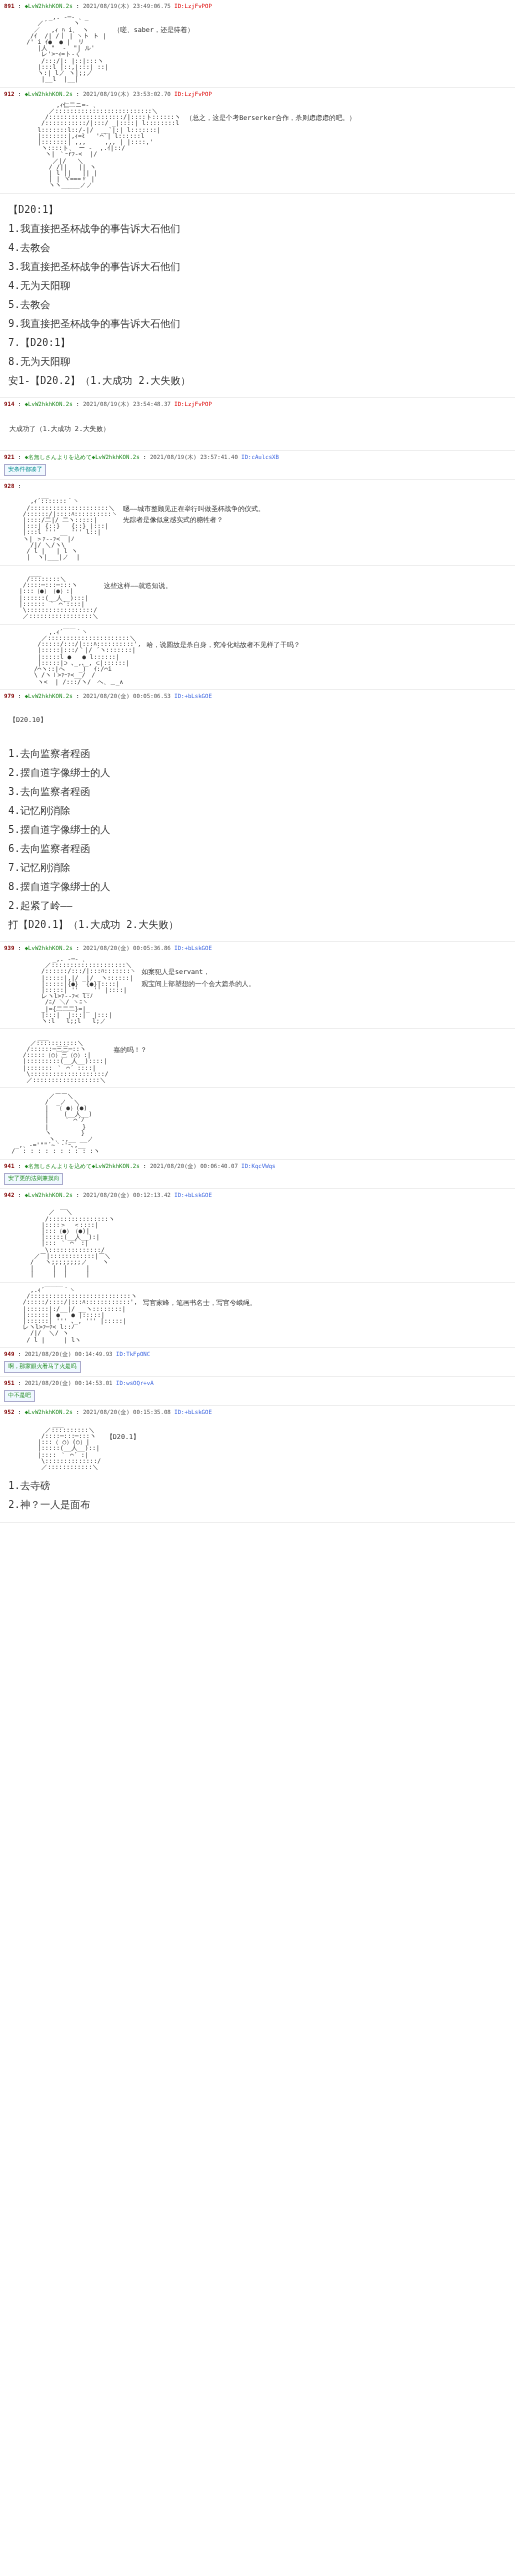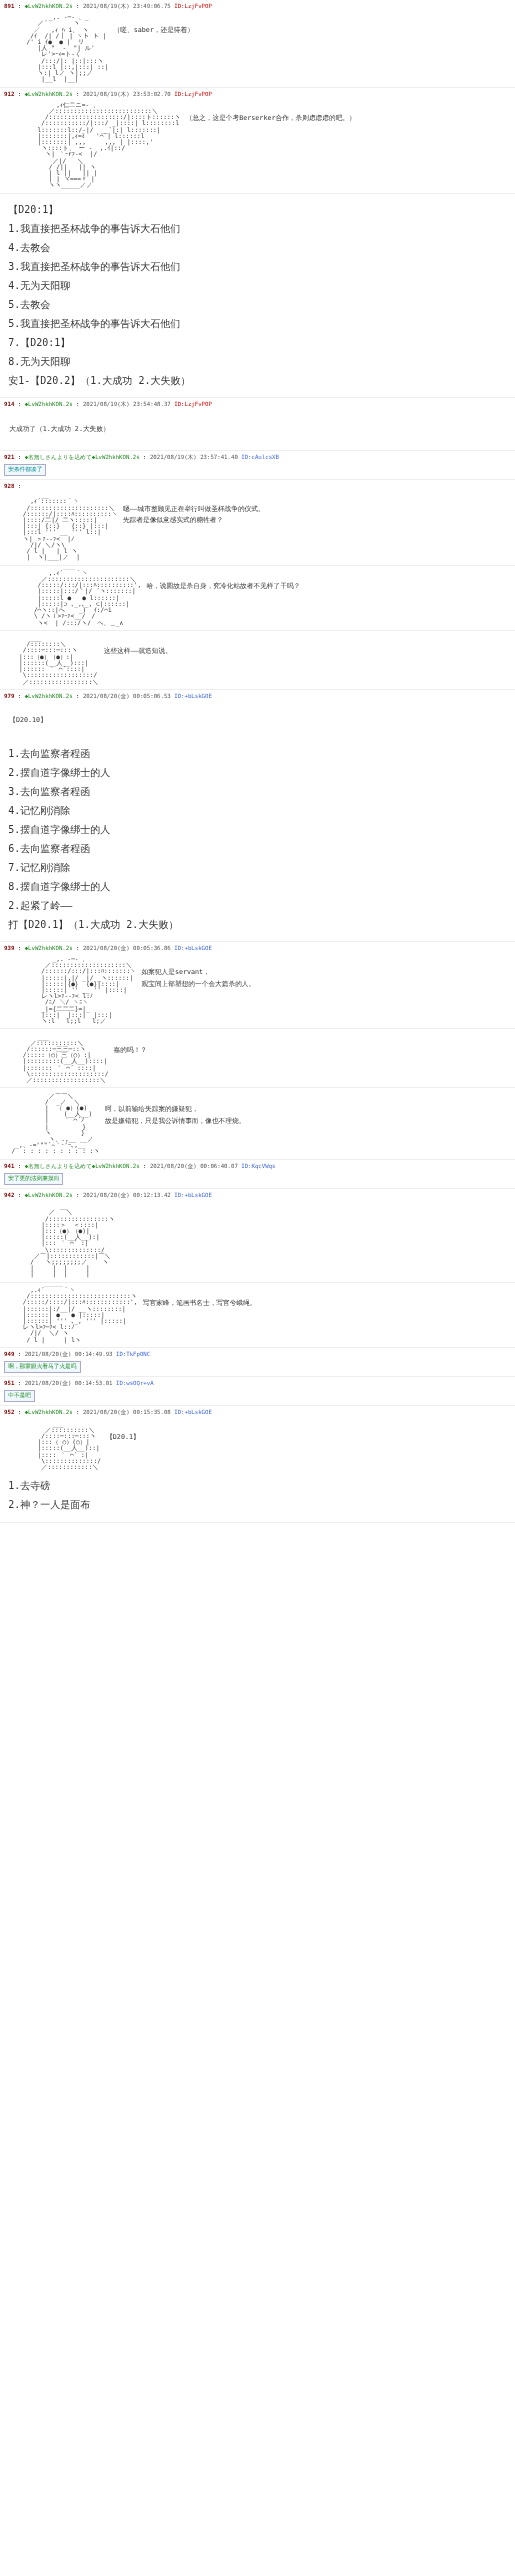--- a/index.html
+++ b/index.html
@@ -67,21 +67,21 @@
       </div>
     </div>
     <div class="post">
       <div class="options">
         <p>【D20:1】</p>
         <p>1.我直接把圣杯战争的事告诉大石他们</p>
         <p>4.去教会</p>
         <p>3.我直接把圣杯战争的事告诉大石他们</p>
         <p>4.无为天阳聊</p>
         <p>5.去教会</p>
-        <p>5.我直接把圣杯战争的事告诉大石他们</p>
+        <p>9.我直接把圣杯战争的事告诉大石他们</p>
         <p>7.【D20:1】</p>
         <p>8.无为天阳聊</p>
         <p>安1-【D20.2】（1.大成功 2.大失败）</p>
       </div>
     </div>
     <div class="post">
       <div class="hdr"><span class="postno">914</span> : <span class="trip">◆LvW2hkhKON.2s</span> : <span class="dt">2021/08/19(木) 23:54:48.37</span> <span class="pid">ID:LzjFvPOP</span></div>
       <div class="body">
         <div class="dlg">
           <p>大成功了（1.大成功 2.大失败）</p>
@@ -104,46 +104,46 @@
       / l |   | l ヽ
       |  ヽ|___|ノ  |</pre>
         <div class="dlg">
           <p>嗯——城市整顾见正在举行叫做圣杯战争的仪式。</p>
           <p>先踪者是像似意感实式的糖牲者？</p>
         </div>
       </div>
     </div>
     <div class="post">
       <div class="body">
+        <pre class="aa">       ___
+      /::::::::＼
+     /::::─:::─:::ヽ
+    |:::（●）（●）:|
+    |::::::(__人__):::|
+    |:::::: ｀ ⌒´::::|
+     \::::::::::::::::::/
+     ／:::::::::::::::::＼</pre>
+        <div class="dlg">
+          <p>这些这样——就造知说。</p>
+        </div>
+      </div>
+    </div>
+    <div class="post">
+      <div class="body">
         <pre class="aa">            ,.ｨ´￣￣｀ヽ
           ／::::::::::::::::::::::＼
          /:::::/:::/|:::ﾊ::::::::::',
          |:::::|:::/｀|/ ´ヽ:::::::|
          |:::::l ●   ● l::::::|
          |:::::|⊃ ､_,､_, ⊂|::::::|
         /⌒ヽ::|ヘ  ゝ_)  ｲ:/⌒i
         \ /ヽｌ&gt;ｧｰｧ&lt;__/　/
          ヽ&lt;  | /:::/ヽ/　ヘ、＿_∧</pre>
         <div class="dlg">
           <p>哈，说圆故是杀自身，究冷化站故者不见样了干吗？</p>
-        </div>
-      </div>
-    </div>
-    <div class="post">
-      <div class="body">
-        <pre class="aa">       ___
-      /::::::::＼
-     /::::─:::─:::ヽ
-    |:::（●）（●）:|
-    |::::::(__人__):::|
-    |:::::: ｀ ⌒´::::|
-     \::::::::::::::::::/
-     ／:::::::::::::::::＼</pre>
-        <div class="dlg">
-          <p>这些这样——就造知说。</p>
         </div>
       </div>
     </div>
     <div class="post">
       <div class="hdr"><span class="postno">979</span> : <span class="trip">◆LvW2hkhKON.2s</span> : <span class="dt">2021/08/20(金) 00:05:06.53</span> <span class="pid2">ID:+bLskGOE</span></div>
       <div class="body">
         <div class="dlg">
           <p>【D20.10】</p>
         </div>
       </div>
@@ -200,24 +200,20 @@
         <pre class="aa">            ／￣￣＼
            /  _ノ  ＼
            |  （ ●）(●)
            |    (__人__)
            |    ｀ ⌒´ﾉ
            |         }
            ヽ        }
             ヽ、.,__ __ノ
    _,、-='""´~｀･'ｰ､,__
   /  : : : : : : : : : :ヽ</pre>
-        <div class="dlg">
-          <p>呵，以前输给失踪案的嫌疑犯，</p>
-          <p>故是嫌错犯，只是我公诉情事而，像也不理烧。</p>
-        </div>
       </div>
     </div>
     <div class="post"><div class="hdr"><span class="postno">941</span> : <span class="trip">◆名無しさんよりを込めて◆LvW2hkhKON.2s</span> : <span class="dt">2021/08/20(金) 00:06:40.07</span> <span class="pid2">ID:KqcVWqs</span></div><div class="replybox grn">安了更的法则兼摸向</div></div>
     <div class="post">
       <div class="hdr"><span class="postno">942</span> : <span class="trip">◆LvW2hkhKON.2s</span> : <span class="dt">2021/08/20(金) 00:12:13.42</span> <span class="pid2">ID:+bLskGOE</span></div>
       <div class="body">
         <pre class="aa">               __
             ／   ＼
            /::::::::::::::::ヽ
           |::::＞  ＜::::|

